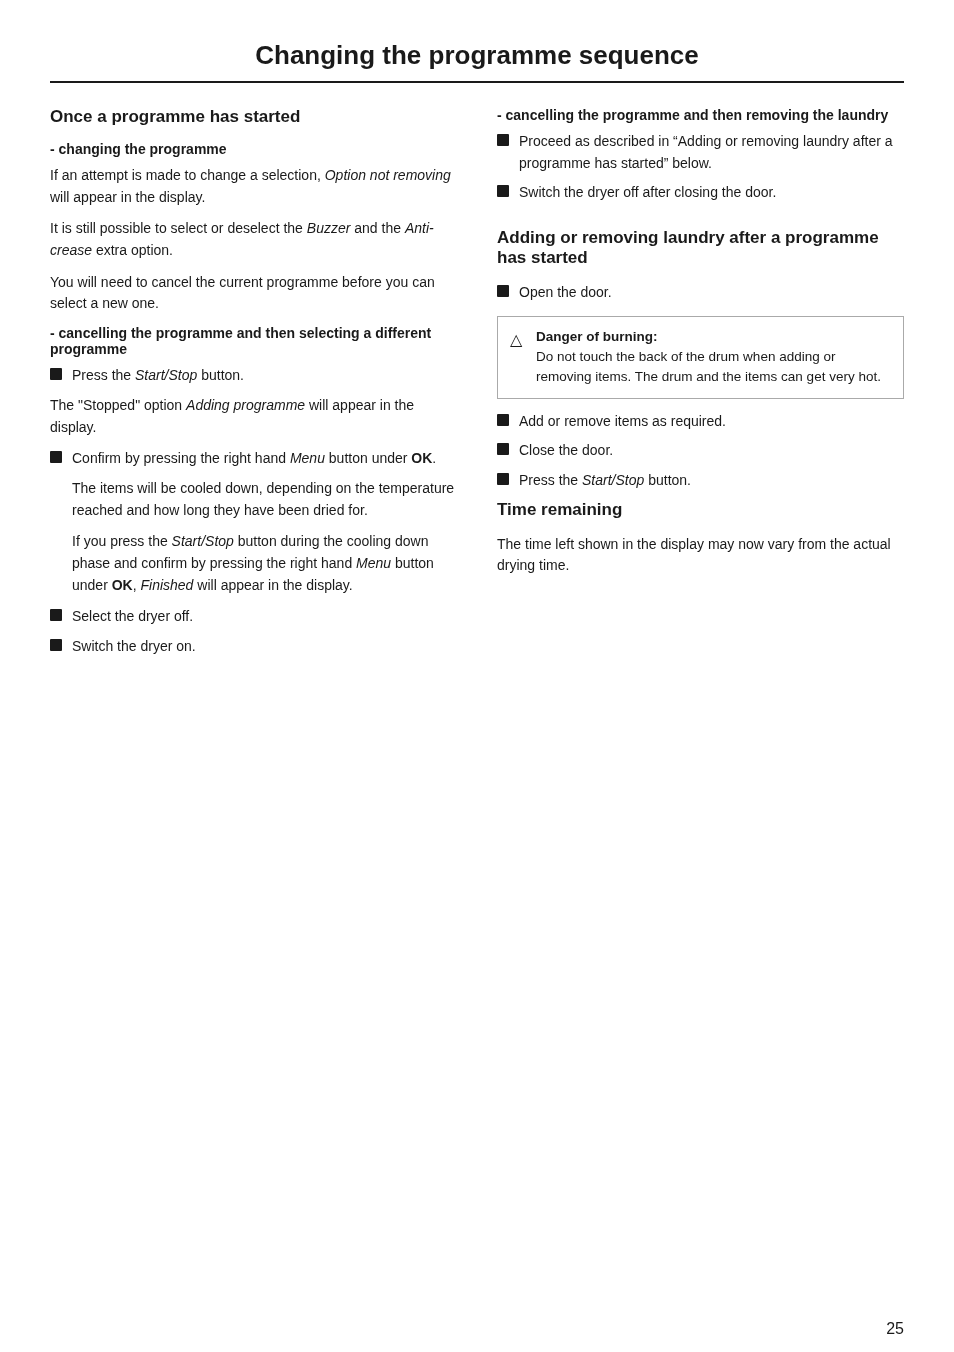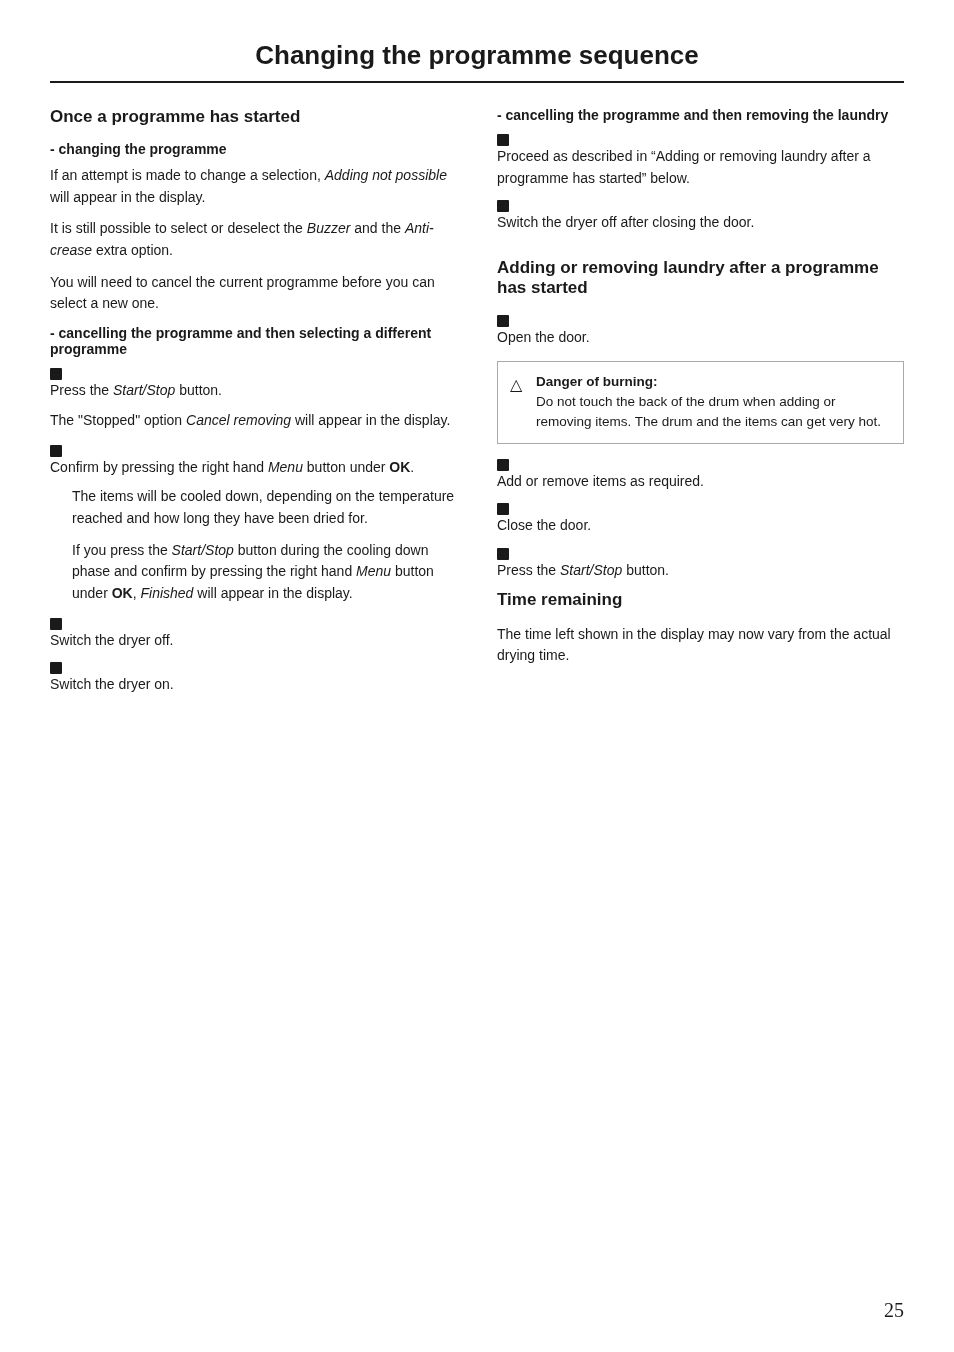--- a/index.html
+++ b/index.html
@@ -68,21 +68,20 @@
     .body-text em {
       font-style: italic;
     }
 
     .bullet-item {
       display: flex;
       align-items: flex-start;
       margin-bottom: 8px;
       font-size: 14px;
       line-height: 1.55;
-      flex-direction: column;
     }
 
     .bullet-icon {
       width: 12px;
       height: 12px;
       min-width: 12px;
       min-height: 12px;
       background: #1a1a1a;
       border-radius: 1px;
       margin-top: 3px;
@@ -120,24 +119,23 @@
     }
 
     .warning-icon {
       font-size: 16px;
       min-width: 20px;
       margin-top: 1px;
     }
 
     .page-number {
       position: absolute;
-      bottom: 30px;
+      bottom: 14px;
       right: 50px;
-      font-size: 20px;
-      font-family: Liberation Serif, serif;
+      font-size: 16px;
     }
 
     .adding-section {
       margin-top: 24px;
     }
 
     .time-section {
       margin-top: 8px;
     }
   </style>
@@ -151,58 +149,58 @@
   <div class="two-col">
 
     <div class="col-left">
 
       <div class="section-title">Once a programme has started</div>
 
       <div class="sub-section-title">- changing the programme</div>
 
 
       <p class="body-text">
-        If an attempt is made to change a selection, <em>Adding not possible</em> will appear in the display.
+        If an attempt is made to change a selection, <em>Option not removing</em> will appear in the display.
       </p>
 
       <p class="body-text">
         It is still possible to select or deselect the <em>Buzzer</em> and the <em>Anti-crease</em> extra option.
       </p>
 
       <p class="body-text">You will need to cancel the current programme before you can select a new one.</p>
 
       <div class="sub-section-title">- cancelling the programme and then selecting a different programme</div>
 
       <div class="bullet-item">
         <div class="bullet-icon"></div>
         <span class="bullet-text">
           Press the <em>Start/Stop</em> button.
         </span>
       </div>
 
       <p class="body-text">
-        The "Stopped" option <em>Cancel removing</em> will appear in the display.
+        The "Stopped" option <em>Adding programme</em> will appear in the display.
       </p>
 
       <div class="bullet-item">
         <div class="bullet-icon"></div>
         <span class="bullet-text">
           Confirm by pressing the right hand <em>Menu</em> button under <strong>OK</strong>.
         </span>
       </div>
 
       <p class="indented-text">The items will be cooled down, depending on the temperature reached and how long they have been dried for.</p>
 
       <p class="indented-text">
         If you press the <em>Start/Stop</em> button during the cooling down phase and confirm by pressing the right hand <em>Menu</em> button under <strong>OK</strong>, <em>Finished</em> will appear in the display.
       </p>
 
       <div class="bullet-item">
         <div class="bullet-icon"></div>
-        <span class="bullet-text">Switch the dryer off.</span>
+        <span class="bullet-text">Select the dryer off.</span>
       </div>
 
       <div class="bullet-item">
         <div class="bullet-icon"></div>
         <span class="bullet-text">Switch the dryer on.</span>
       </div>
 
 
     </div>
 

